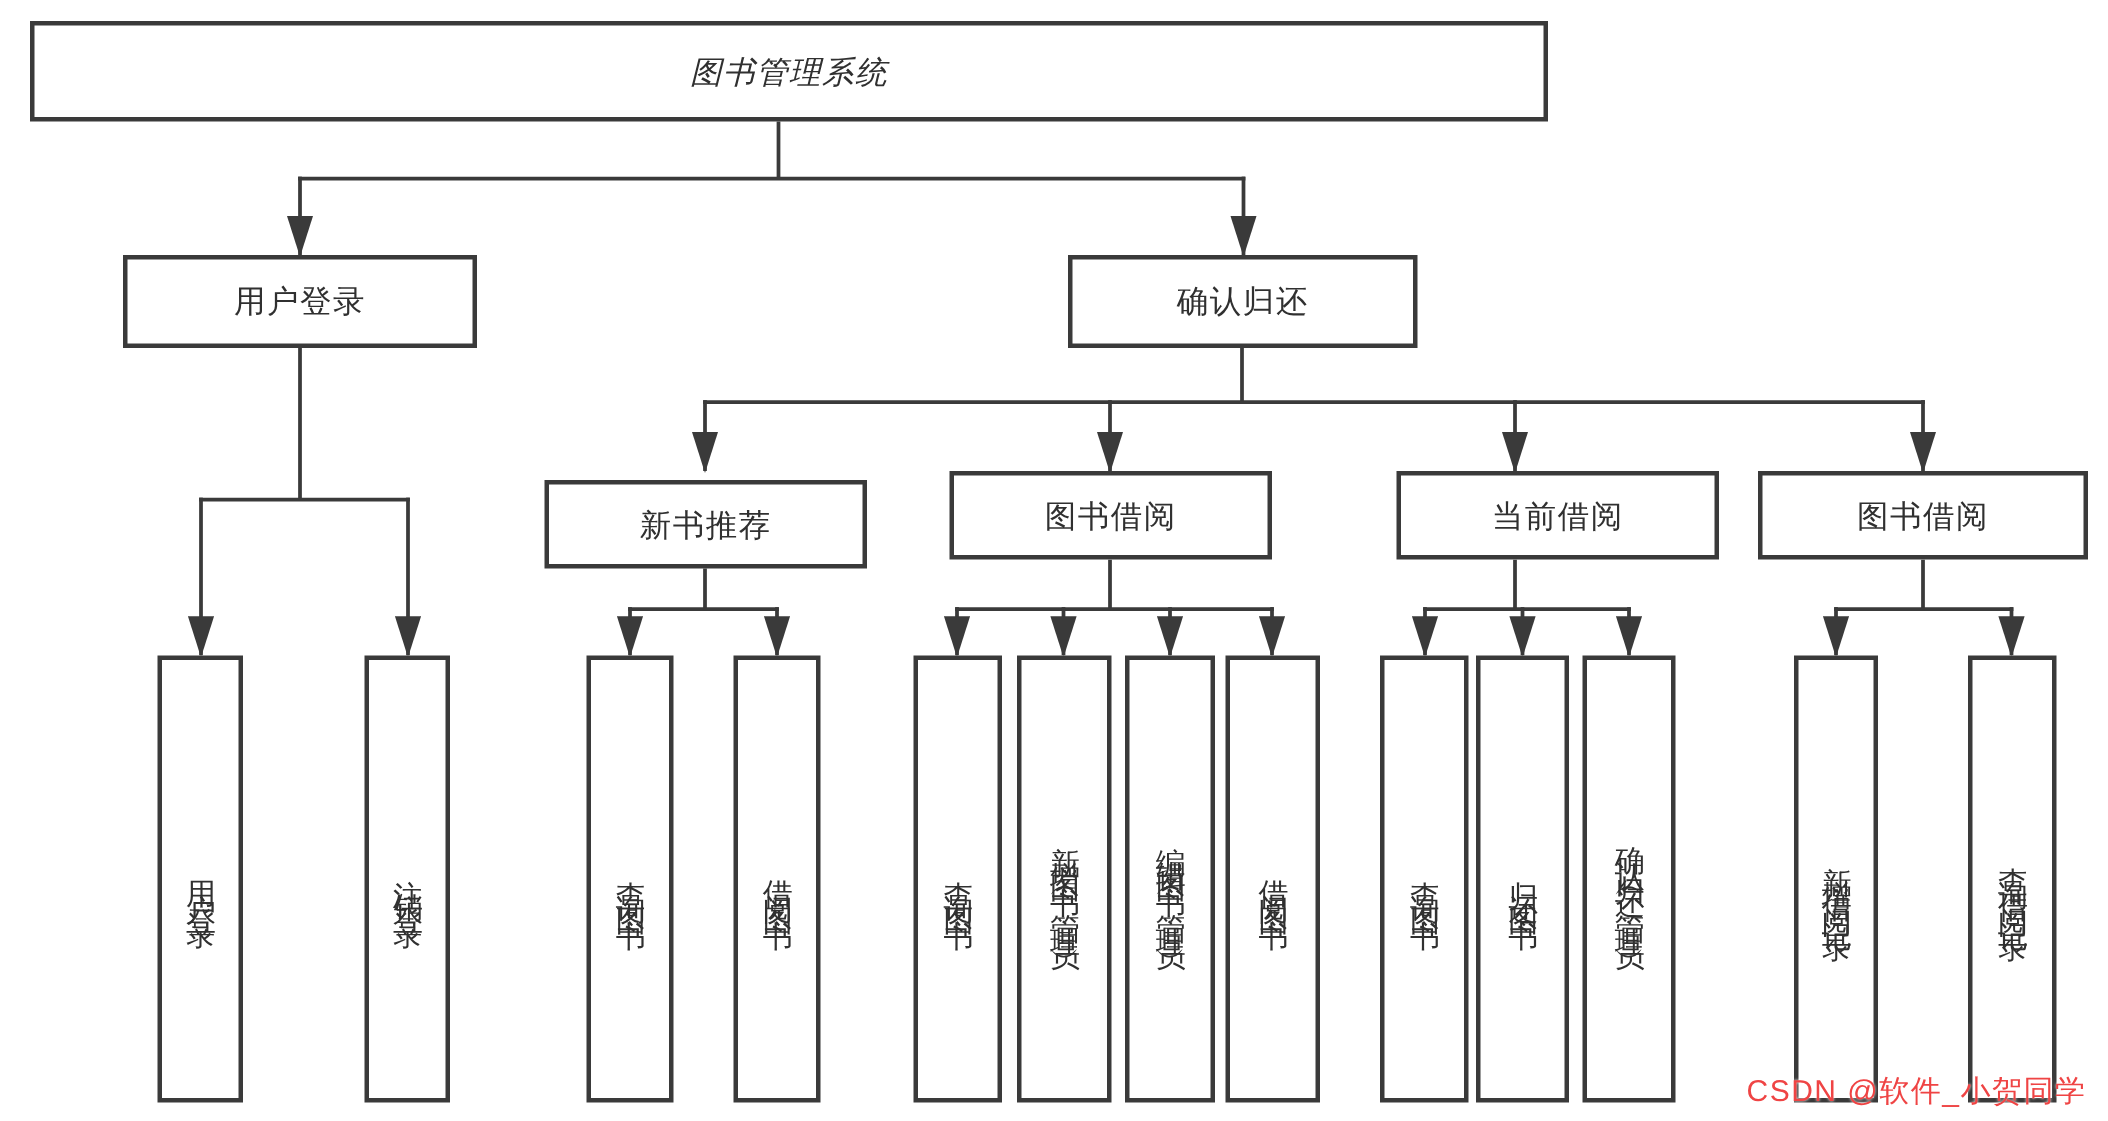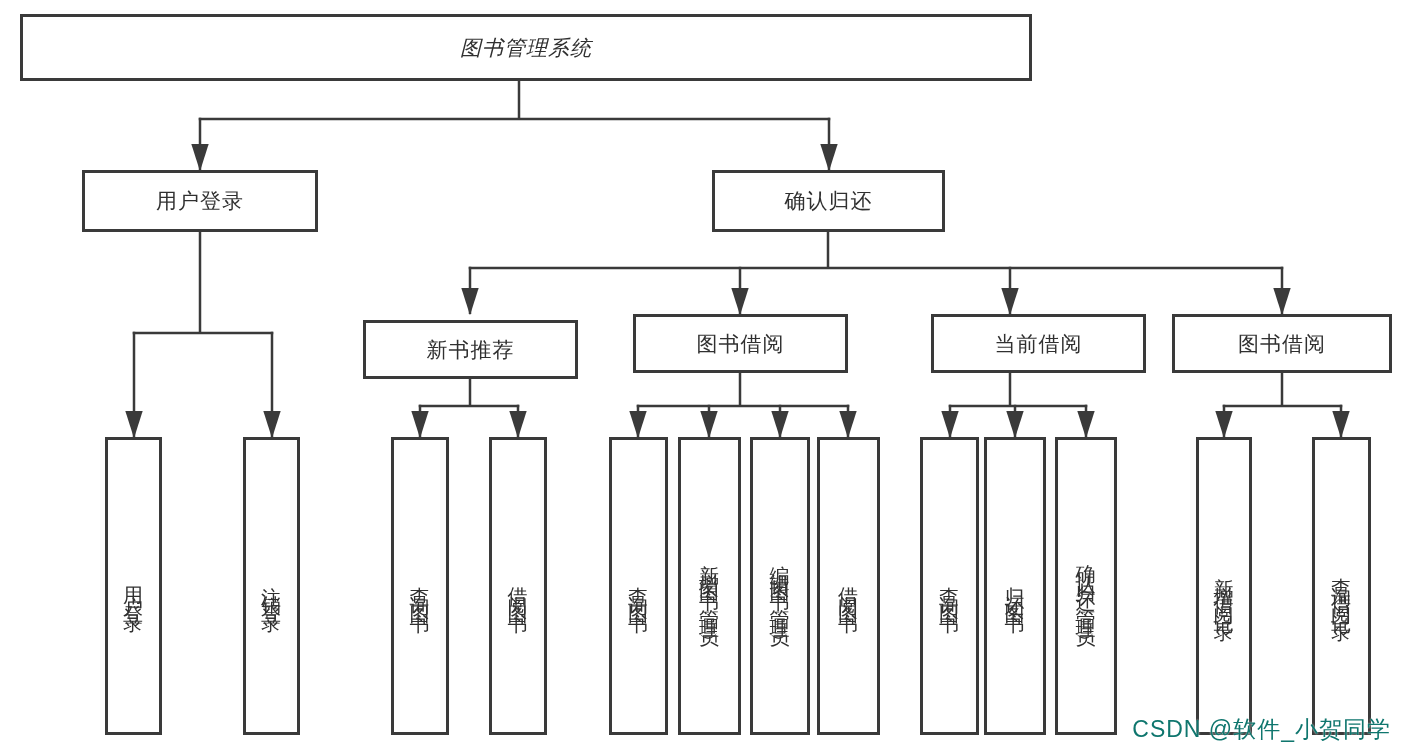--- a/index.html
+++ b/index.html
@@ -30,22 +30,22 @@
     text-orientation: mixed;
     font-size: 20px;
     letter-spacing: 9px;
     line-height: 1;
     padding-top: 6px;
   }
   #watermark {
     position: absolute;
     right: 14px;
     top: 714px;
-    font-size: 23px;
-    color: #0f766e;
+    font-size: 20px;
+    color: #ef4444;
     letter-spacing: 1px;
     z-index: 3;
     text-shadow: 0 0 2px #ffffff;
     white-space: nowrap;
   }
 </style>
 </head>
 <body>
 
 <div id="stage">

